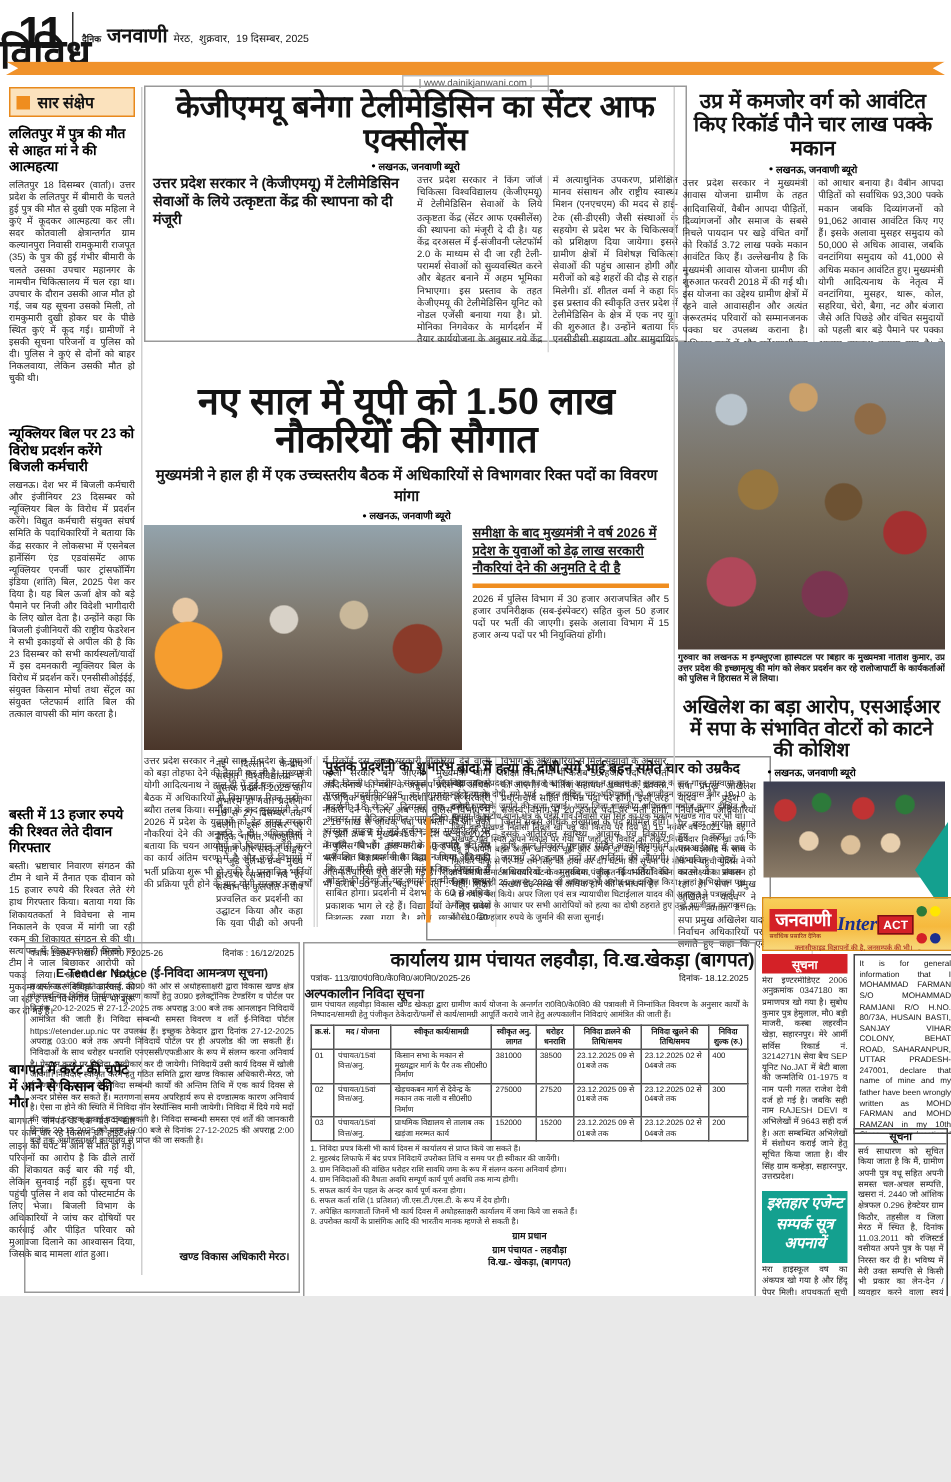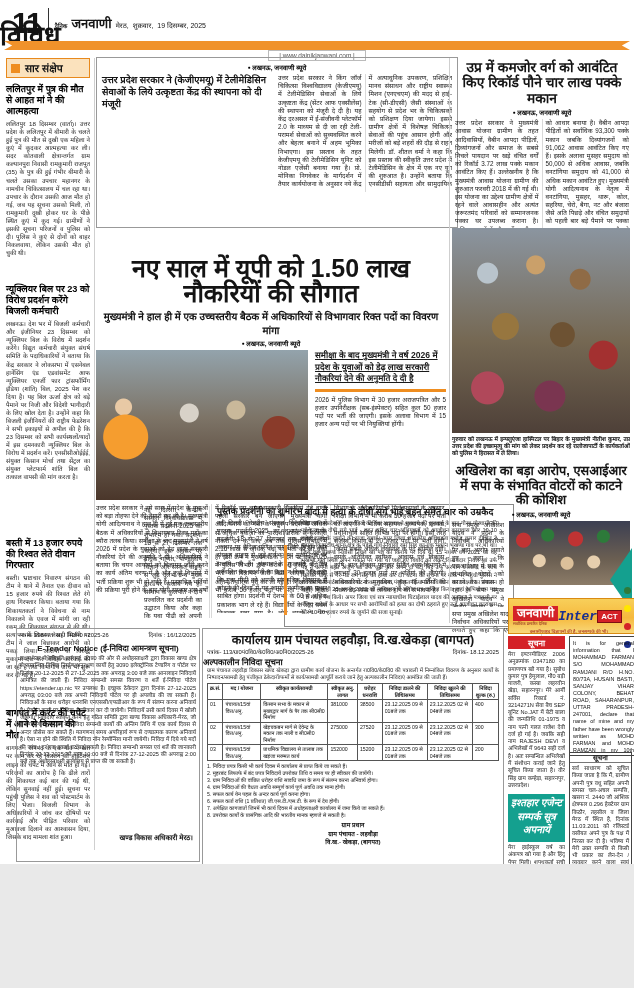--- a/index.html
+++ b/index.html
@@ -32,29 +32,29 @@
   .pq-bar{height:3px;background:#ef8d1f;margin-top:4px;}
   .banda-box{border:1px solid #8a8a8a;}
   .banda-accent{position:absolute;left:-1px;top:40px;width:3px;height:70px;background:#f0922b;}
   .notice-head{background:#d42127;color:#fff;font-weight:bold;text-align:center;font-size:8px;padding:1px 0;}
   .notice-body{font-size:5.6px;line-height:1.3;text-align:justify;color:#222;}
   .en-box{border:1px solid #444;padding:3px;font-size:5.4px;line-height:1.32;text-align:justify;color:#111;}
   .agent-box{background:#14a08f;color:#fff;text-align:center;font-weight:bold;font-style:italic;}
   .agent-box div{font-size:10px;line-height:1.35;}
   .interact{background:linear-gradient(180deg,#f8cf5a,#f6b93d 55%,#f8d87a);border:1px solid #d98b12;display:flex;align-items:center;justify-content:space-between;padding:2px 4px;}
   .interact .jw{background:#d42127;color:#fff;font-weight:bold;font-size:12px;padding:1px 4px;line-height:1.1;}
-  .interact .script{font-family:Liberation Mono, monospace;font-style:italic;font-weight:bold;font-size:13px;color:#1a2f8f;}
+  .interact .script{font-family:Liberation Serif, serif;font-style:italic;font-weight:bold;font-size:13px;color:#1a2f8f;}
   .interact .act{background:#d42127;color:#fff;font-weight:bold;font-size:8px;padding:1px 3px;border:1px solid #7c1013;}
   .interact .balls span{display:inline-block;width:7px;height:7px;border-radius:50%;margin-left:2px;}
   .tender-title{background:#1d1d1d;color:#fff;font-weight:bold;text-align:center;font-size:9.5px;padding:2px 0;}
   .tender-meta{font-size:5.8px;display:flex;justify-content:space-between;padding:2px 3px;}
   .tender-sub{font-weight:bold;text-align:center;font-size:8px;margin:1px 0 2px 0;}
   .tender-body{font-size:5.6px;line-height:1.32;text-align:justify;padding:0 3px;color:#222;}
   .tender-sign{font-weight:bold;font-size:7px;text-align:right;padding:2px 6px 0 0;}
-  .pan-title{font-weight:bold;text-align:center;font-size:12.5px;}
+  .pan-title{font-weight:bold;text-align:right;font-size:12.5px;}
   .pan-meta{font-size:5.8px;display:flex;justify-content:space-between;padding:0 4px;}
   .pan-sub{font-weight:bold;text-align:left;font-size:8.5px;}
   .pan-intro{font-size:5.4px;line-height:1.3;text-align:justify;padding:0 4px;color:#222;}
   table.tender{border-collapse:collapse;width:100%;font-size:5.2px;line-height:1.25;}
   table.tender th,table.tender td{border:1px solid #555;padding:1px 2px;vertical-align:top;}
   table.tender th{font-weight:bold;text-align:center;}
   .conds{font-size:5.2px;line-height:1.35;text-align:justify;padding:0 4px;color:#222;}
   .pan-sign{font-size:6.2px;font-weight:bold;text-align:center;line-height:1.4;}
   
   .imprint{border:1px solid #999;padding:2px 3px;}
@@ -116,20 +116,21 @@
       <div class="sb-story-title">बस्ती में 13 हजार रुपये की रिश्वत लेते दीवान गिरफ्तार</div>
       <div class="sb-body" style="height:128px;overflow:hidden;">बस्ती। भ्रष्टाचार निवारण संगठन की टीम ने थाने में तैनात एक दीवान को 15 हजार रुपये की रिश्वत लेते रंगे हाथ गिरफ्तार किया। बताया गया कि शिकायतकर्ता ने विवेचना से नाम निकालने के एवज में मांगी जा रही रकम की शिकायत संगठन से की थी। सत्यापन में शिकायत सही मिलने पर टीम ने जाल बिछाकर आरोपी को पकड़ लिया। आरोपी के विरुद्ध मुकदमा दर्ज कर विधिक कार्रवाई की जा रही है तथा विभागीय जांच भी शुरू कर दी गई है।</div>
     </div>
     <div>
       <div class="sb-story-title">बागपत में करंट की चपेट में आने से किसान की मौत</div>
       <div class="sb-body" style="height:128px;overflow:hidden;">बागपत : जनपद के एक गांव में खेत पर काम कर रहे किसान की हाईटेंशन लाइन की चपेट में आने से मौत हो गई। परिजनों का आरोप है कि ढीले तारों की शिकायत कई बार की गई थी, लेकिन सुनवाई नहीं हुई। सूचना पर पहुंची पुलिस ने शव को पोस्टमार्टम के लिए भेजा। बिजली विभाग के अधिकारियों ने जांच कर दोषियों पर कार्रवाई और पीड़ित परिवार को मुआवजा दिलाने का आश्वासन दिया, जिसके बाद मामला शांत हुआ।</div>
     </div>
   </div>
 
   <div class="abs story-box" style="left:96px;top:57px;width:350px;height:163px;padding:3px 5px;">
+    <div style="font-size:20.5px;font-weight:bold;text-align:center;line-height:1.05;">केजीएमयू बनेगा टेलीमेडिसिन का सेंटर आफ एक्सीलेंस</div>
     <div class="byline" style="margin:2px 0;"><span class="dot">●</span> <span>लखनऊ, जनवाणी ब्यूरो</span></div>
     <div style="display:flex;gap:8px;align-items:flex-start;">
       <div style="width:168px;font-size:9.5px;font-weight:bold;line-height:1.25;">उत्तर प्रदेश सरकार ने (केजीएमयू) में टेलीमेडिसिन सेवाओं के लिये उत्कृष्टता केंद्र  की स्थापना को दी मंजूरी</div>
       <div class="bodytxt" style="flex:1;height:118px;column-count:2;column-gap:7px;column-rule:1px solid #d9d9d9;">उत्तर प्रदेश सरकार ने किंग जॉर्ज चिकित्सा विश्वविद्यालय (केजीएमयू) में टेलीमेडिसिन सेवाओं के लिये उत्कृष्टता केंद्र (सेंटर आफ एक्सीलेंस) की स्थापना को मंजूरी दे दी है। यह केंद्र दरअसल में ई-संजीवनी प्लेटफॉर्म 2.0 के माध्यम से दी जा रही टेली-परामर्श सेवाओं को सुव्यवस्थित करने और बेहतर बनाने में अहम भूमिका निभाएगा। इस प्रस्ताव के तहत केजीएमयू की टेलीमेडिसिन यूनिट को नोडल एजेंसी बनाया गया है। प्रो. मोनिका निगवेकर के मार्गदर्शन में तैयार कार्ययोजना के अनुसार नये केंद्र में अत्याधुनिक उपकरण, प्रशिक्षित मानव संसाधन और राष्ट्रीय स्वास्थ्य मिशन (एनएचएम) की मदद से हाई-टेक (सी-डीएसी) जैसी संस्थाओं के सहयोग से प्रदेश भर के चिकित्सकों को प्रशिक्षण दिया जायेगा। इससे ग्रामीण क्षेत्रों में विशेषज्ञ चिकित्सा सेवाओं की पहुंच आसान होगी और मरीजों को बड़े शहरों की दौड़ से राहत मिलेगी। डॉ. शीतल वर्मा ने कहा कि इस प्रस्ताव की स्वीकृति उत्तर प्रदेश में टेलीमेडिसिन के क्षेत्र में एक नए युग की शुरुआत है। उन्होंने बताया कि एनसीडीसी सहायता और सामुदायिक प्रयासों से राज्य के हर नागरिक तक सस्ती और गुणवत्तापूर्ण स्वास्थ्य सेवाएं पहुंचाने का लक्ष्य रखा गया है। इससे न केवल जांच-परामर्श में लगने वाला समय घटेगा बल्कि दूर-दराज के मरीजों को भी विशेषज्ञ राय समय पर मिल सकेगी। परियोजना में जयपीओ और बिल एंड मेलिंडा गेट्स फाउंडेशन (बीएमजीएफ) से अनुदान सहायता भी प्राप्त हुई है, जिससे संचालन में निरंतरता बनी रहेगी।</div>
     </div>
     <div class="bodytxt" style="margin-top:3px;height:0px;overflow:hidden;"></div>
   </div>
 
   <div class="abs" style="left:96px;top:226px;width:350px;margin-top:30px;">
     <div style="font-size:25px;font-weight:bold;text-align:center;line-height:1.0;">नए साल में यूपी को 1.50 लाख नौकरियों की सौगात</div>

